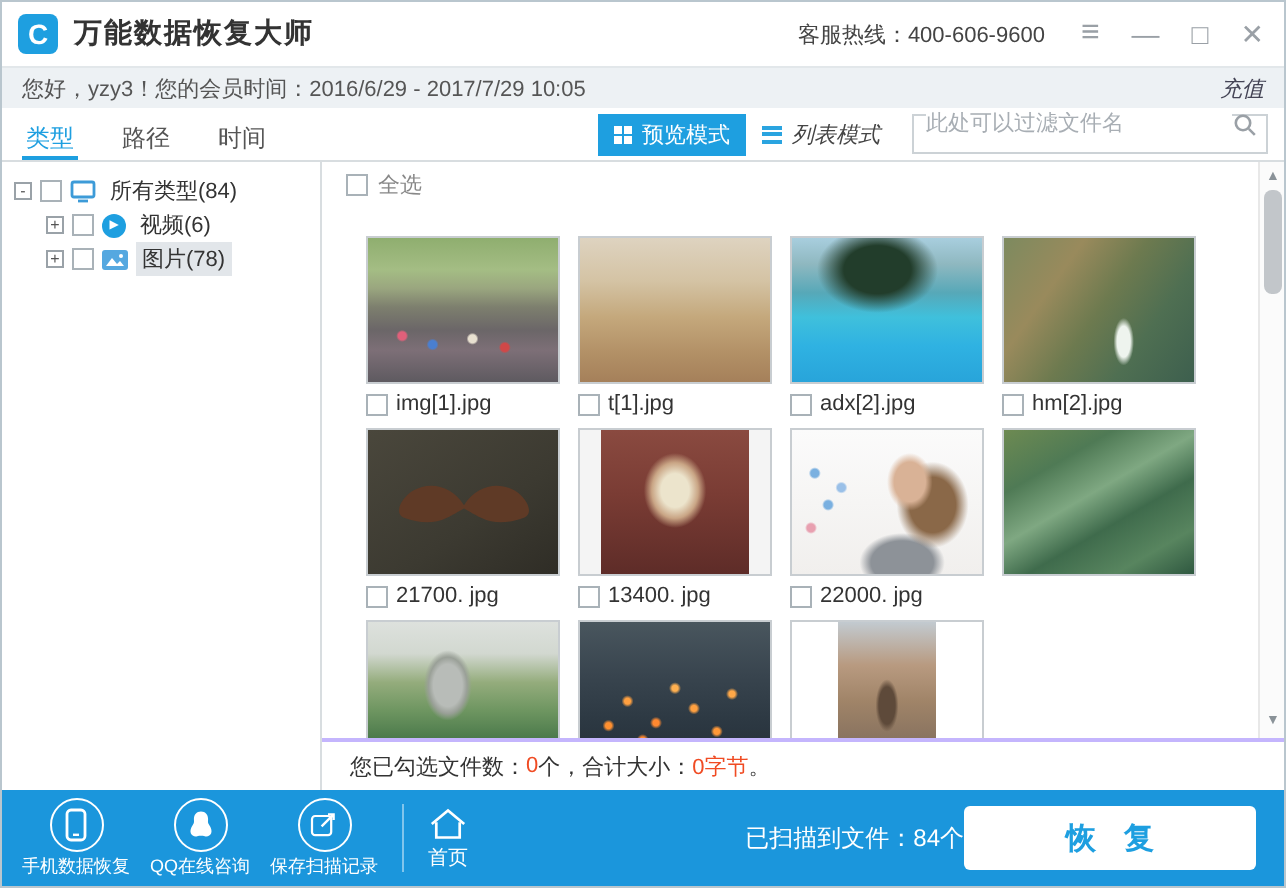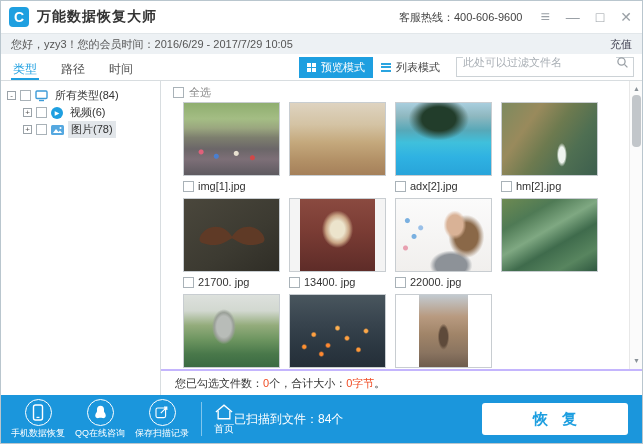--- a/index.html
+++ b/index.html
@@ -12,52 +12,52 @@
   .apptitle{ font-size:14px; font-weight:bold; color:#333; letter-spacing:1px;}
   .t-spacer{flex:1;}
   .hotline{ font-size:11px; color:#444; margin-right:18px;}
   .winctl{ display:flex; align-items:center; gap:16px;}
   .winctl span{ color:#9aa0a6; font-size:14px; line-height:1; cursor:default;}
   .winctl .mi{ font-size:16px; }
 
   
   .memberbar{ height:21px; background:#edf1f4; border-top:1px solid #e2e7ea; display:flex; align-items:center; padding:0 10px; font-size:11px; color:#555; flex:none;}
   .m-spacer{flex:1;}
-  .recharge{ color:#445; }
+  .recharge{ color:#445;font-style:italic; }
 
   
   .toolbar{ height:27px; border-bottom:1px solid #d8dde0; display:flex; align-items:center; padding:0 8px 0 10px; flex:none; background:#fff;}
   .tabs{ display:flex; gap:20px; height:100%; align-items:flex-end;}
   .tab{ font-size:12px; color:#555; display:flex; align-items:center; border-bottom:2px solid transparent; padding:0 2px; cursor:default;}
   .tab.active{ color:#1e9fe0; border-bottom-color:#1e9fe0;}
   .tb-spacer{flex:1;}
   .viewbtn{ height:21px; display:flex; align-items:center; font-size:11px; padding:0 8px; gap:5px; cursor:default;}
   .viewbtn.preview{ background:#1e9fe0; color:#fff;}
-  .viewbtn.list{ background:#fff; color:#444; margin-right:8px;}
+  .viewbtn.list{ background:#fff; color:#444; margin-right:8px;font-style:italic;}
   .gridicon{ width:9px; height:9px; background-image:linear-gradient(#fff,#fff),linear-gradient(#fff,#fff),linear-gradient(#fff,#fff),linear-gradient(#fff,#fff); background-size:4px 4px; background-position:0 0,5px 0,0 5px,5px 5px; background-repeat:no-repeat;}
   .listicon{ width:10px; height:9px; background-image:linear-gradient(#2aa4e0,#2aa4e0),linear-gradient(#2aa4e0,#2aa4e0),linear-gradient(#2aa4e0,#2aa4e0); background-size:10px 2px; background-position:0 0,0 3.5px,0 7px; background-repeat:no-repeat;}
   .search{ width:178px; height:20px; border:1px solid #ccd2d6; display:flex; align-items:center; padding:0 4px 10px 6px;}
   .search input{ border:none; outline:none; flex:1; font-size:11px; color:#333; font-family:inherit;}
   .search input::placeholder{ color:#a8aeb4;}
 
   
   .content{ flex:1; display:flex; min-height:0;}
   .tree{ width:160px; border-right:1px solid #d8dde0; padding:6px 0 0 6px; font-size:11px; color:#333; flex:none;}
   .titem{ display:flex; align-items:center; height:17px; gap:4px; white-space:nowrap;}
   .titem.lvl1{ padding-left:16px;}
   .titem .lbl{ padding:1px 3px;}
   .titem.sel .lbl{ background:#e2e6ea;}
   .expander{ width:9px; height:9px; border:1px solid #9aa2a8; background:#fff; font-size:8px; line-height:7px; text-align:center; color:#555; flex:none;}
   .tcheck{ width:11px; height:11px; border:1px solid #a9b2b8; background:#fff; flex:none;}
   .vicon{ width:12px; height:12px; border-radius:50%; background:#1e9fe0; color:#fff; font-size:6px; display:flex; align-items:center; justify-content:center; flex:none;}
 
   .main{ flex:1; display:flex; flex-direction:column; min-width:0;}
   .gridwrap{ flex:1; position:relative; overflow:hidden; padding:3px 0 0 12px;}
   .selectall{ display:flex; align-items:center; gap:5px; height:16px; font-size:11px; color:#888;}
-  .grid{ display:flex; flex-wrap:wrap; margin-top:2px;padding-left:10px;}
+  .grid{ display:flex; flex-wrap:wrap; margin-top:18px;padding-left:10px;}
   .cell{ width:97px; margin:0 9px 2px 0;}
   .thumb{ width:97px; height:74px; border:1px solid #c8cdd1; background-color:#eee; position:relative; overflow:hidden;}
   .thumb svg{ position:absolute; left:50%; top:50%; transform:translate(-50%,-50%);}
   .fname{ height:20px; display:flex; align-items:center; gap:4px; font-size:11px; color:#333;}
   .fcheck{ width:11px; height:11px; border:1px solid #a9b2b8; background:#fff; flex:none;}
 
   
   .vscroll{ position:absolute; top:0; right:0; bottom:0; width:13px; background:#fbfbfb; border-left:1px solid #e8e8e8;}
   .varrow{ position:absolute; left:0; width:13px; height:12px; color:#8a9298; font-size:7px; text-align:center; line-height:12px;}
   .varrow.up{ top:2px;}
@@ -69,21 +69,21 @@
   .red{ color:#f04b23;}
 
   
   .bottombar{ height:48px; background:#1b96dc; display:flex; align-items:center; padding:0 14px 0 6px; flex:none; color:#fff;}
   .act{ width:62px; display:flex; flex-direction:column; align-items:center; cursor:default;}
   .circ{ width:27px; height:27px; border:1.5px solid #fff; border-radius:50%; display:flex; align-items:center; justify-content:center;}
   .act .albl{ font-size:9px; margin-top:1px; white-space:nowrap;}
   .bdivider{ width:1px; height:34px; background:rgba(255,255,255,.45); margin:0 12px 0 8px;}
   .home{ display:flex; flex-direction:column; align-items:center; cursor:default;}
   .home .albl{ font-size:10px; margin-top:1px;}
-  .scanned{ flex:1; text-align:left; font-size:12px;}
+  .scanned{ flex:1; text-align:right; font-size:12px;}
   .recoverbtn{ width:146px; height:32px; background:#fff; border:none; border-radius:3px; color:#1e9fe0; font-size:15px; font-weight:bold; letter-spacing:14px; text-indent:14px; font-family:inherit; display:flex; align-items:center; justify-content:center; cursor:default;}
 
   
   .th0{background:
     radial-gradient(circle 3px at 18% 68%, #e0607a 0 2px, transparent 3px),
     radial-gradient(circle 3px at 34% 74%, #4a7fd0 0 2px, transparent 3px),
     radial-gradient(circle 3px at 55% 70%, #e8e0d0 0 2px, transparent 3px),
     radial-gradient(circle 3px at 72% 76%, #d04848 0 2px, transparent 3px),
     linear-gradient(180deg,#8fae6f 0%,#a4bd84 22%,#9aa67f 35%,#7d7f6e 48%,#6b6668 64%,#7d6f77 78%,#5e5a60 100%);}
   .th1{background:linear-gradient(180deg,#ded3c0 0%,#d4c3a4 30%,#c4a87c 55%,#b29066 80%,#a5805a 100%);}
@@ -218,20 +218,24 @@
 
           <div class="cell">
             <div class="thumb th0" title="tourists crowded on the Great Wall"></div>
             <div class="fname">
                 <span class="fcheck"></span>
                 <span>img[1].jpg</span>
               </div>
           </div>
           <div class="cell">
             <div class="thumb th1" title="camels resting in desert sand"></div>
+            <div class="fname">
+                <span class="fcheck"></span>
+                <span>t[1].jpg</span>
+              </div>
           </div>
           <div class="cell">
             <div class="thumb th2" title="tropical beach pool with palm trees"></div>
             <div class="fname">
                 <span class="fcheck"></span>
                 <span>adx[2].jpg</span>
               </div>
           </div>
           <div class="cell">
             <div class="thumb th3" title="green cliff with waterfall"></div>

